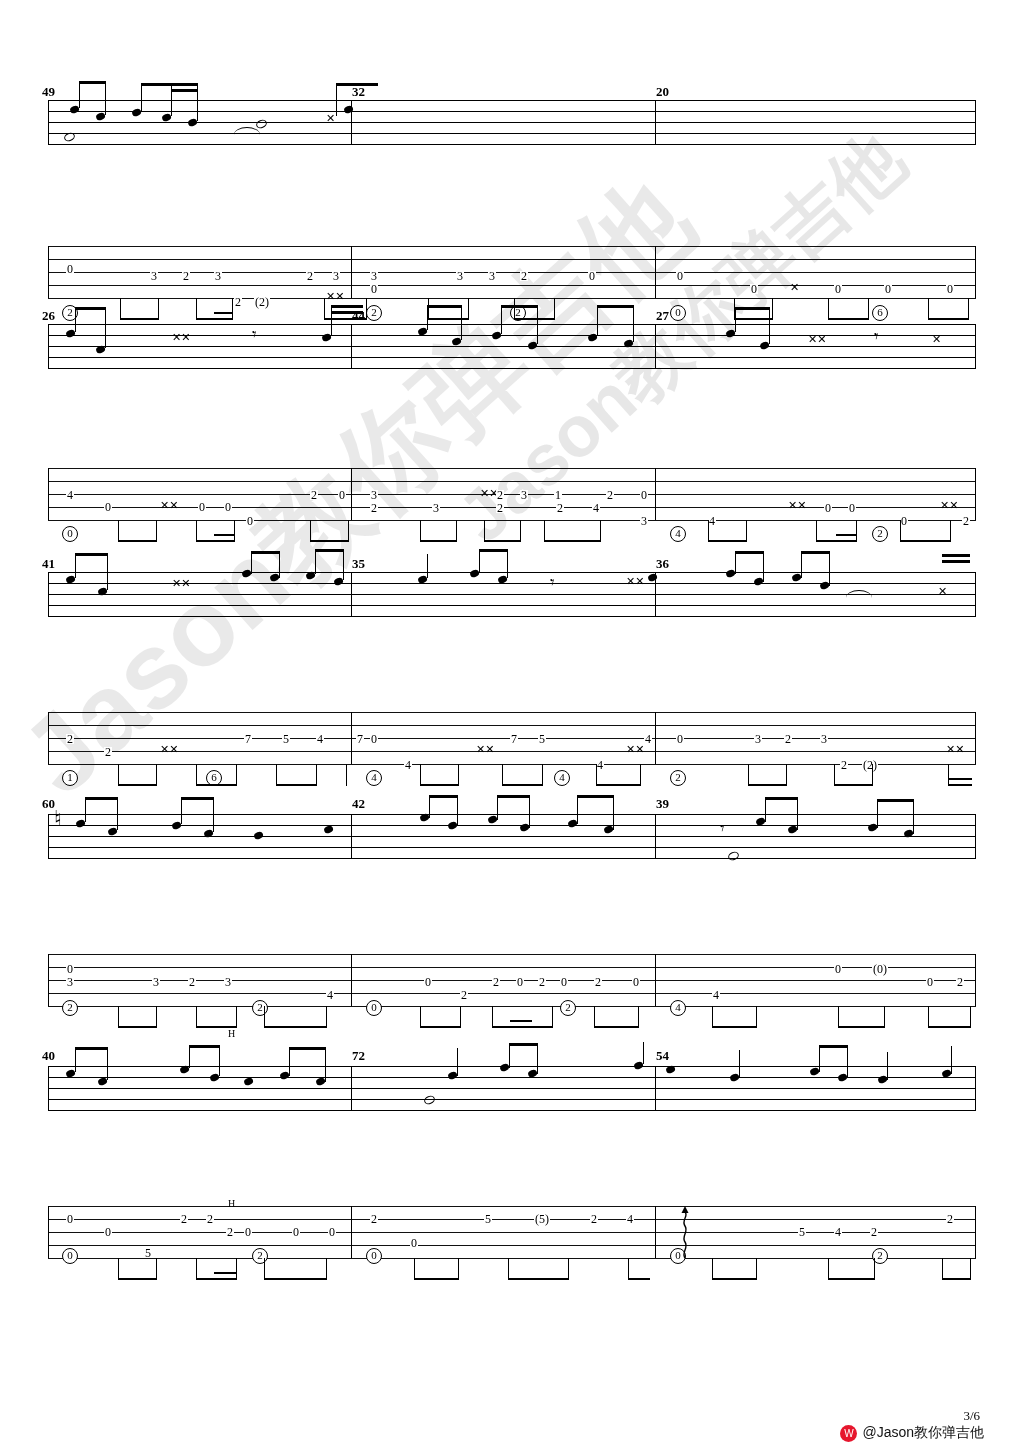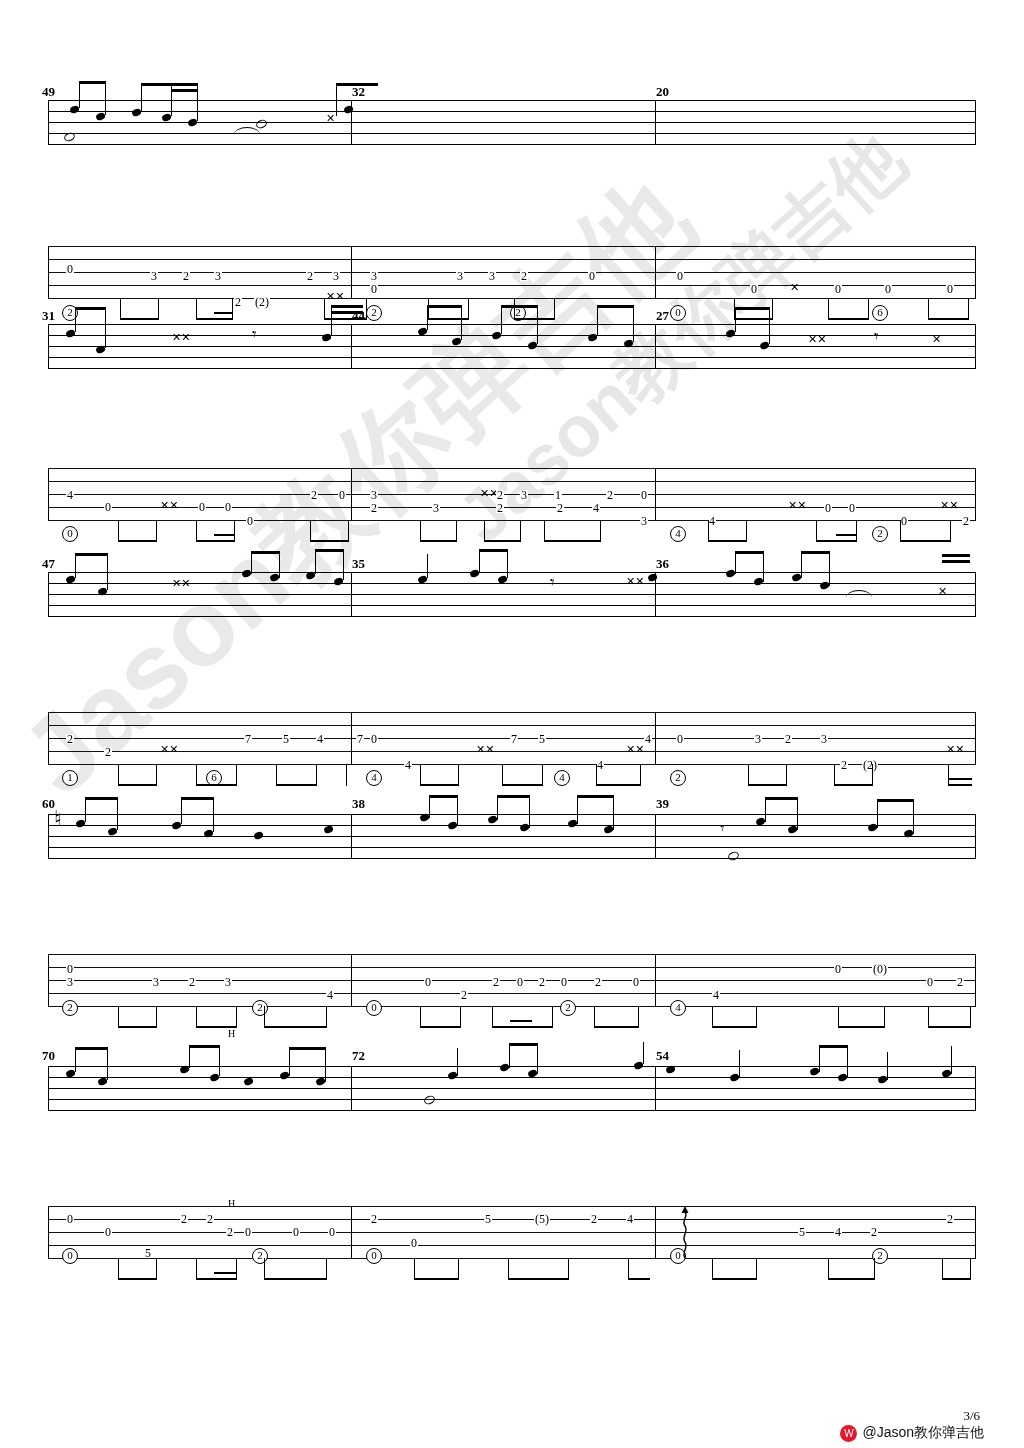--- a/index.html
+++ b/index.html
@@ -320,21 +320,21 @@
       <div class="tstem" style="left:780px; top:212px; height:22px;"></div>
       <div class="tbeam" style="left:780px; top:232px; width:40px;"></div>
       <div class="tstem" style="left:820px; top:212px; height:22px;"></div>
       <div class="tstem" style="left:880px; top:212px; height:22px;"></div>
       <div class="tbeam" style="left:880px; top:232px; width:40px;"></div>
       <div class="tstem" style="left:920px; top:212px; height:22px;"></div>
     </div>
   </div>
 
   <div class="system" style="top:320px;">
-    <div class="measnum" style="left:-6px; top:-12px;">31</div>
+    <div class="measnum" style="left:-6px; top:-12px;">26</div>
     <div class="measnum" style="left:304px; top:-12px;">44</div>
     <div class="measnum" style="left:608px; top:-12px;">27</div>
 
     <div class="staff" style="top:4px; height:44px;">
       <div class="line" style="top:0;"></div>
       <div class="line" style="top:11px;"></div>
       <div class="line" style="top:22px;"></div>
       <div class="line" style="top:33px;"></div>
       <div class="line" style="top:44px;"></div>
       <div class="barline" style="left:0; top:0; height:44px;"></div>
@@ -457,21 +457,21 @@
       <div class="tbeam" style="left:768px; top:220px; width:40px;"></div>
       <div class="tbeam" style="left:788px; top:214px; width:20px;"></div>
       <div class="tstem" style="left:808px; top:200px; height:22px;"></div>
       <div class="tstem" style="left:852px; top:200px; height:22px;"></div>
       <div class="tbeam" style="left:852px; top:220px; width:50px;"></div>
       <div class="tstem" style="left:902px; top:200px; height:22px;"></div>
     </div>
   </div>
 
   <div class="system" style="top:560px;">
-    <div class="measnum" style="left:-6px; top:-4px;">47</div>
+    <div class="measnum" style="left:-6px; top:-4px;">41</div>
     <div class="measnum" style="left:304px; top:-4px;">35</div>
     <div class="measnum" style="left:608px; top:-4px;">36</div>
 
     <div class="staff" style="top:12px; height:44px;">
       <div class="line" style="top:0;"></div>
       <div class="line" style="top:11px;"></div>
       <div class="line" style="top:22px;"></div>
       <div class="line" style="top:33px;"></div>
       <div class="line" style="top:44px;"></div>
       <div class="barline" style="left:0; top:0; height:44px;"></div>
@@ -596,21 +596,21 @@
       <div class="tbeam" style="left:786px; top:224px; width:38px;"></div>
       <div class="tstem" style="left:824px; top:204px; height:22px;"></div>
       <div class="tstem" style="left:900px; top:204px; height:22px;"></div>
       <div class="tbeam" style="left:900px; top:224px; width:24px;"></div>
       <div class="tbeam" style="left:900px; top:218px; width:24px;"></div>
     </div>
   </div>
 
   <div class="system" style="top:806px;">
     <div class="measnum" style="left:-6px; top:-10px;">60</div>
-    <div class="measnum" style="left:304px; top:-10px;">38</div>
+    <div class="measnum" style="left:304px; top:-10px;">42</div>
     <div class="measnum" style="left:608px; top:-10px;">39</div>
 
     <div class="staff" style="top:8px; height:44px;">
       <div class="line" style="top:0;"></div>
       <div class="line" style="top:11px;"></div>
       <div class="line" style="top:22px;"></div>
       <div class="line" style="top:33px;"></div>
       <div class="line" style="top:44px;"></div>
       <div class="barline" style="left:0; top:0; height:44px;"></div>
       <div class="barline" style="left:303px; top:0; height:44px;"></div>
@@ -730,21 +730,21 @@
       <div class="tstem" style="left:790px; top:200px; height:22px;"></div>
       <div class="tbeam" style="left:790px; top:220px; width:46px;"></div>
       <div class="tstem" style="left:836px; top:200px; height:22px;"></div>
       <div class="tstem" style="left:880px; top:200px; height:22px;"></div>
       <div class="tbeam" style="left:880px; top:220px; width:42px;"></div>
       <div class="tstem" style="left:922px; top:200px; height:22px;"></div>
     </div>
   </div>
 
   <div class="system" style="top:1052px;">
-    <div class="measnum" style="left:-6px; top:-4px;">70</div>
+    <div class="measnum" style="left:-6px; top:-4px;">40</div>
     <div class="measnum" style="left:304px; top:-4px;">72</div>
     <div class="measnum" style="left:608px; top:-4px;">54</div>
     <div class="hmark" style="left:180px; top:-24px;">H</div>
 
     <div class="staff" style="top:14px; height:44px;">
       <div class="line" style="top:0;"></div>
       <div class="line" style="top:11px;"></div>
       <div class="line" style="top:22px;"></div>
       <div class="line" style="top:33px;"></div>
       <div class="line" style="top:44px;"></div>

